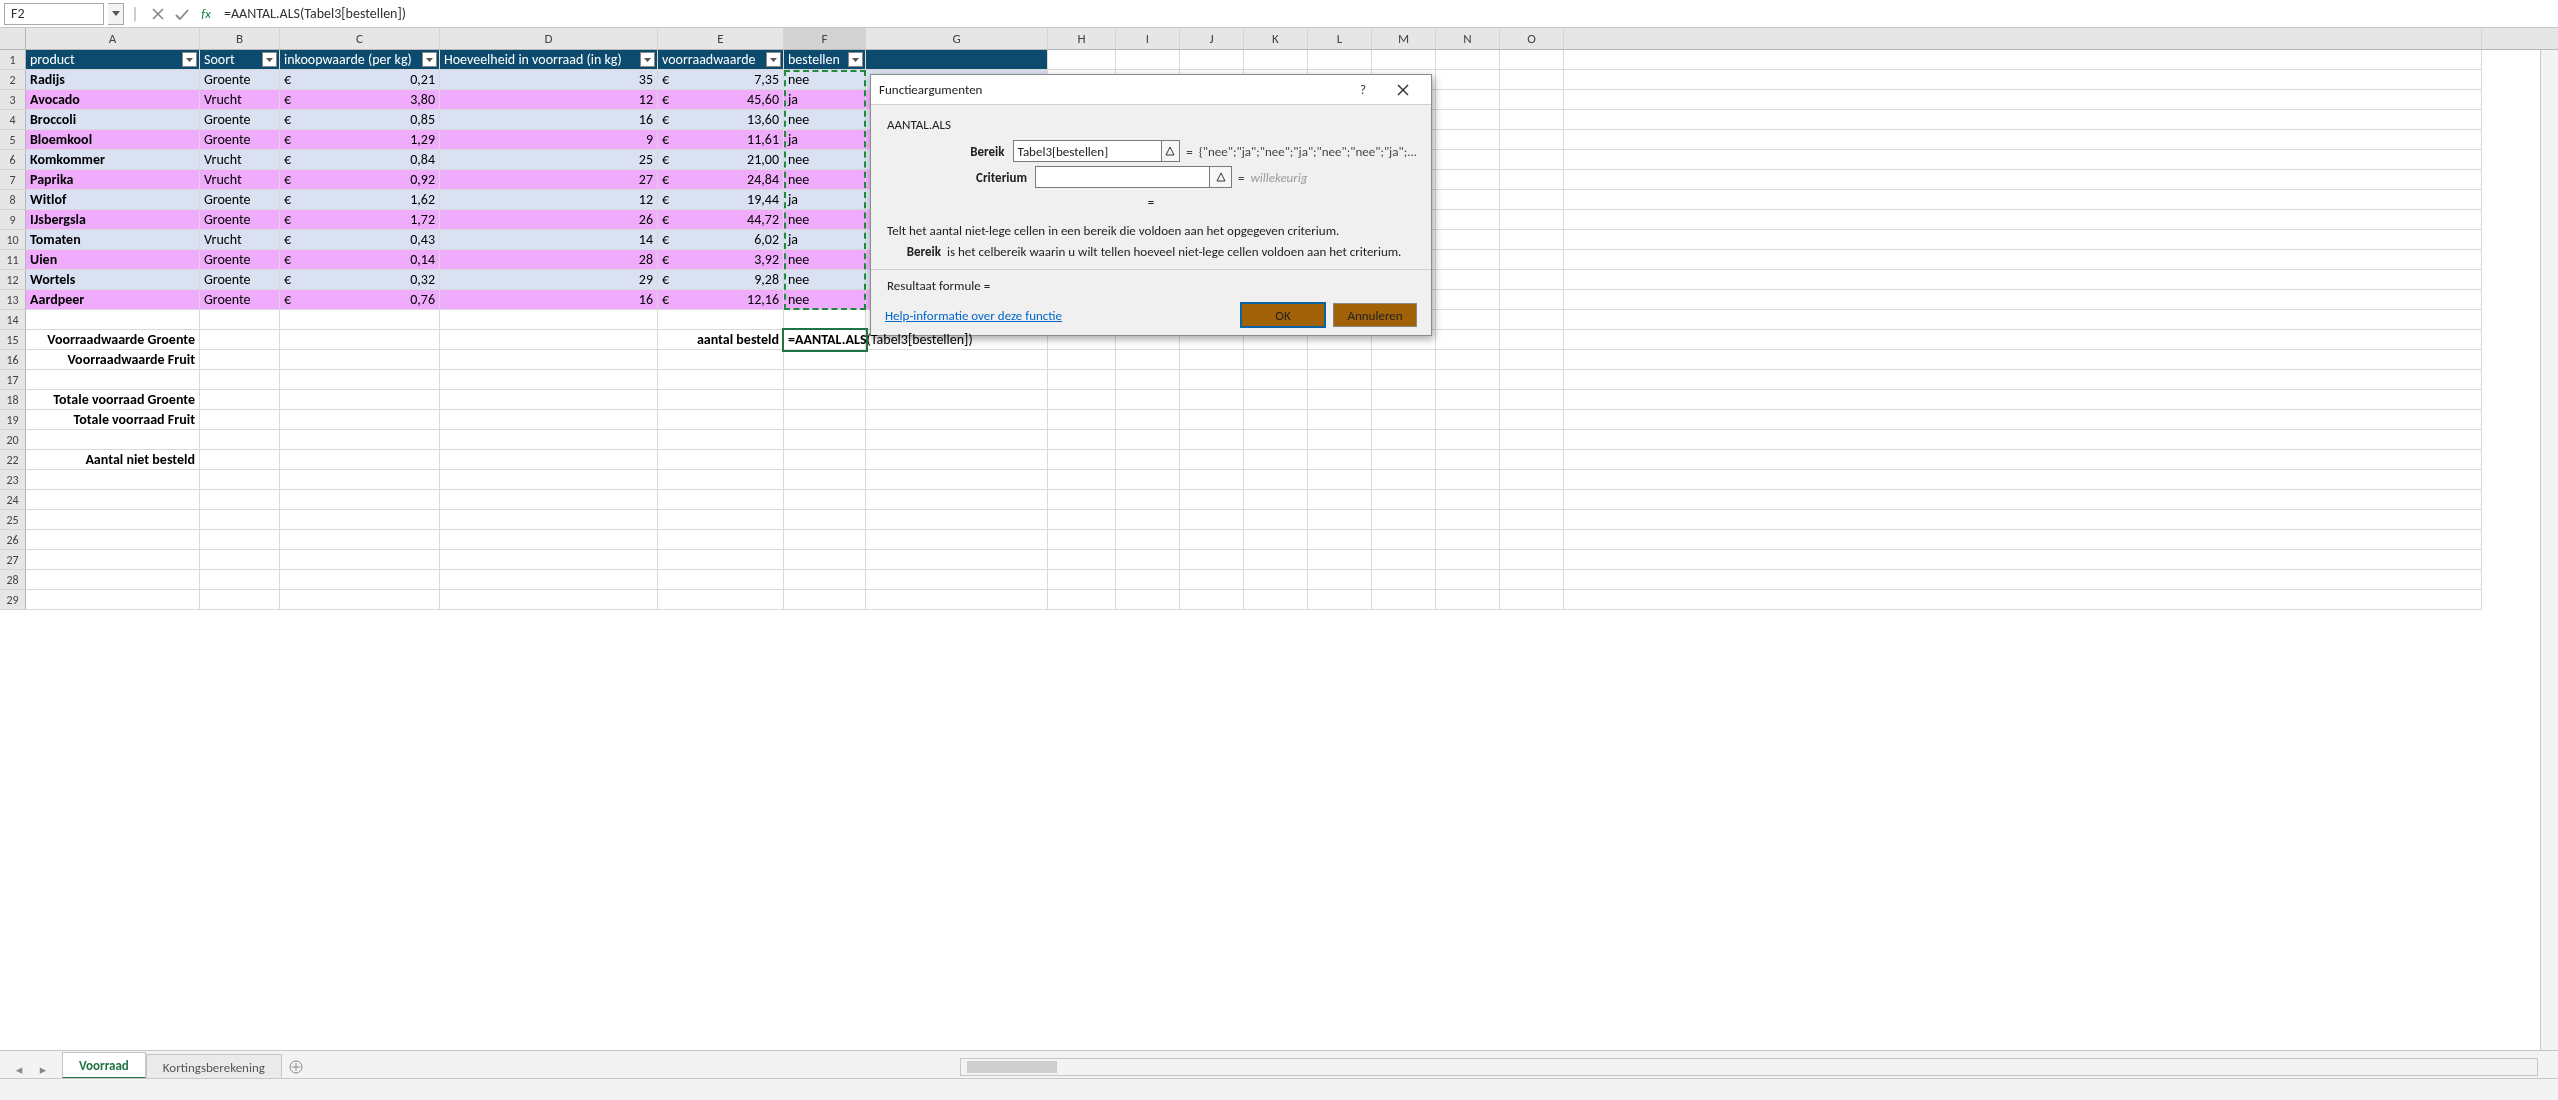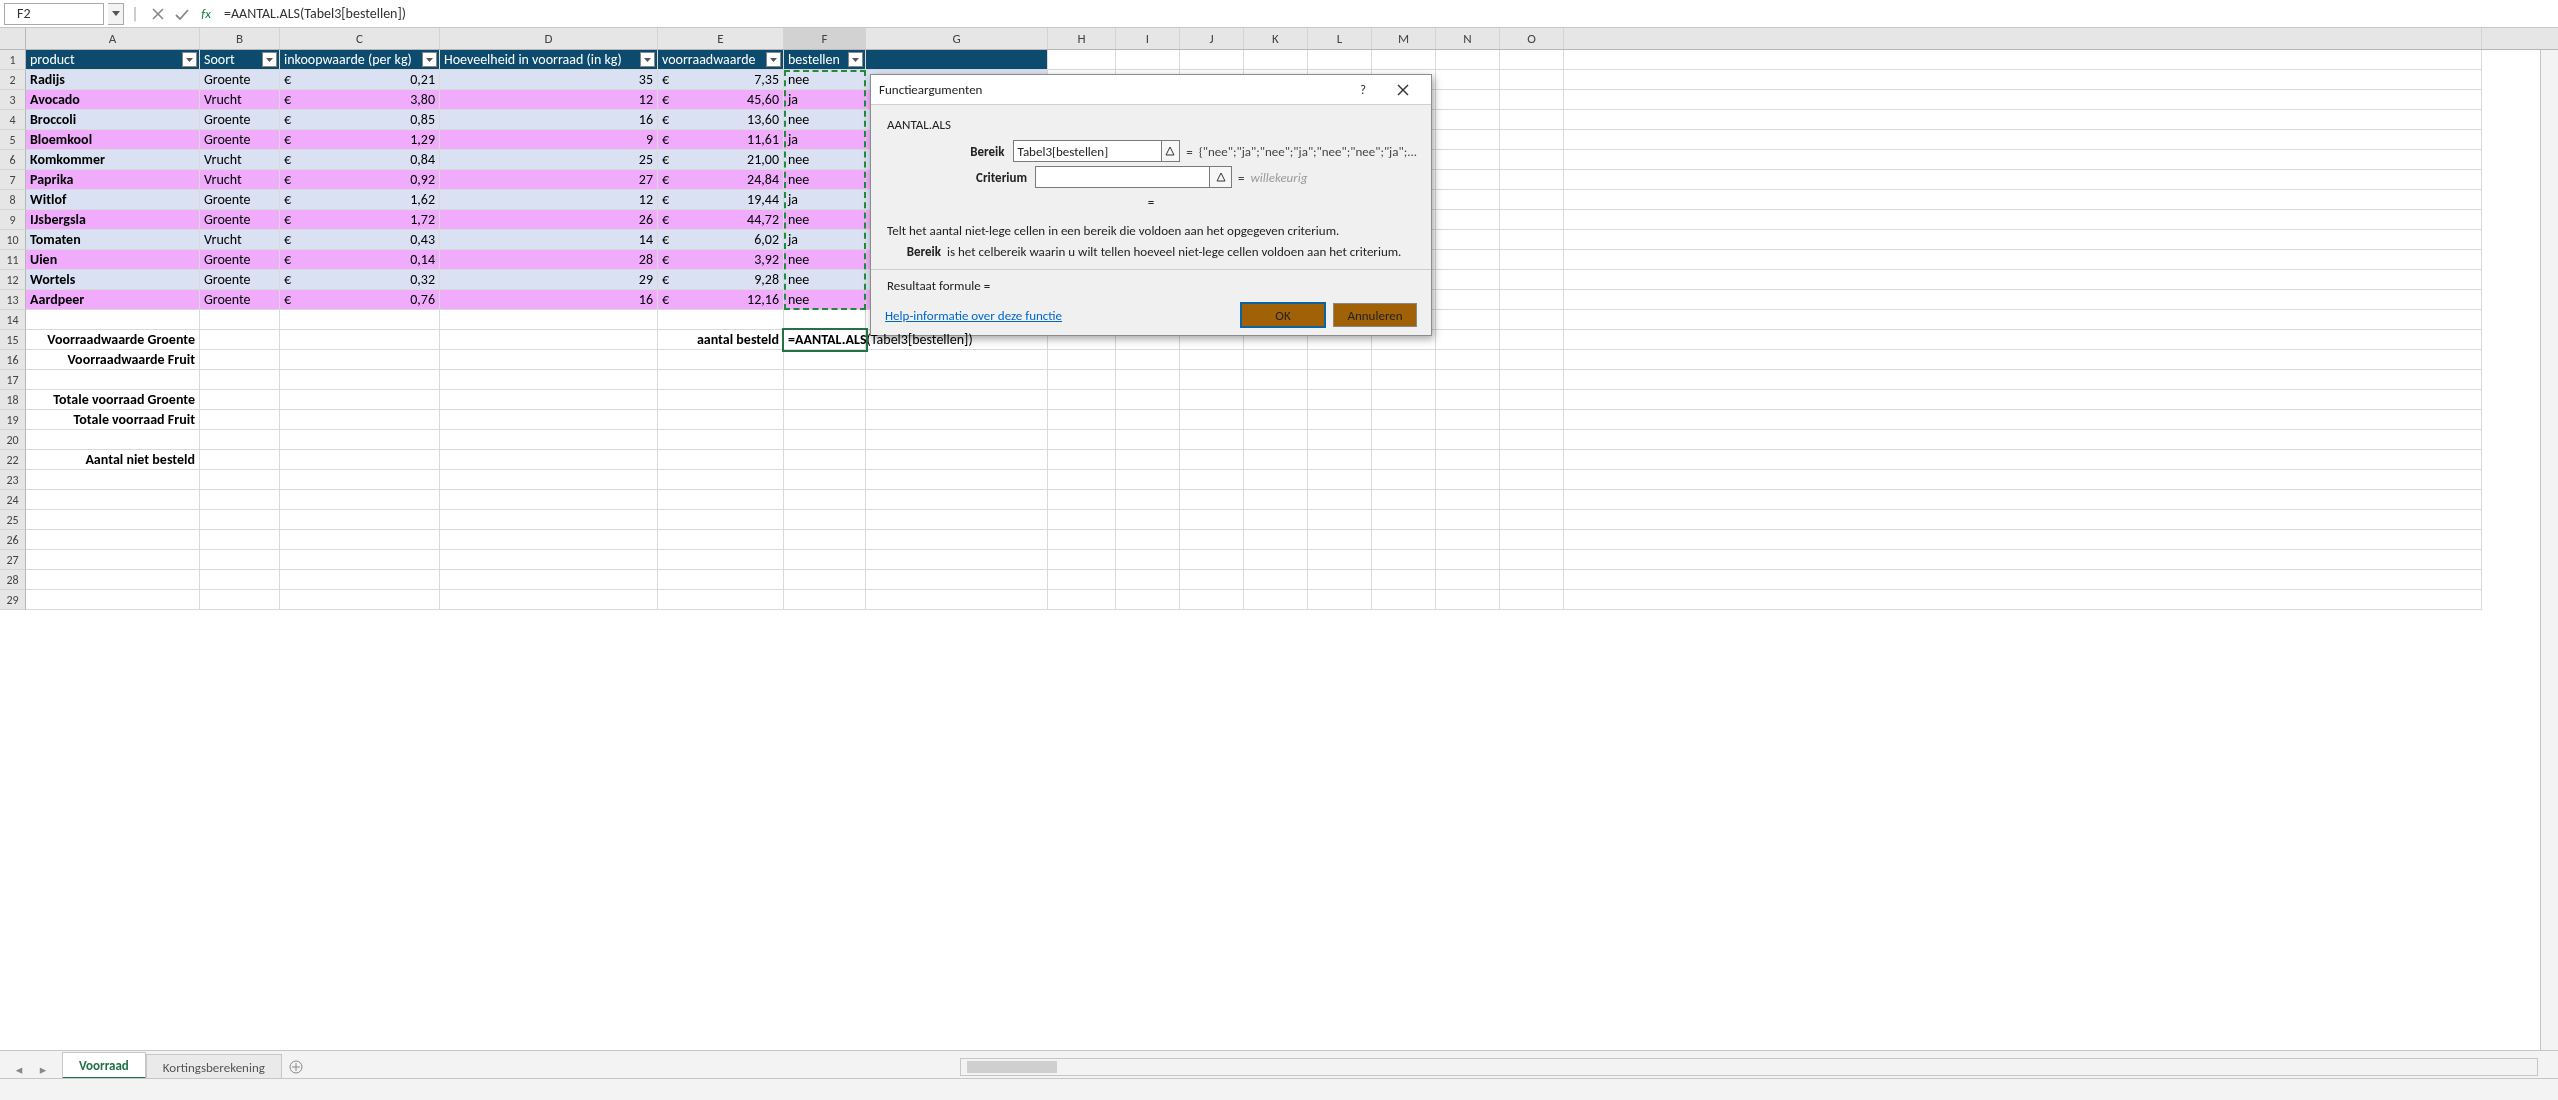--- a/index.html
+++ b/index.html
@@ -1,20 +1,20 @@
 <!DOCTYPE html>
 <html><head>
 <meta charset="utf-8">
 <style>
   * { box-sizing: border-box; margin: 0; padding: 0; font-family: Calibri, "Segoe UI", Arial, sans-serif; }
   html, body { width: 2558px; height: 1100px; background: #fff; overflow: hidden; }
 
   
   .formula-bar { display: flex; align-items: center; height: 28px; border-bottom: 1px solid #c6c6c6; background: #fff; font-size: 14px; color: #333; }
-  .name-box { width: 100px; height: 22px; border: 1px solid #a9a9a9; margin: 0 4px; display: flex; align-items: center; padding: 0 12px; background: #fff; }
+  .name-box { width: 100px; height: 22px; border: 1px solid #a9a9a9; margin: 0 4px; display: flex; align-items: center; padding: 0 6px; background: #fff; }
   .name-drop { width: 16px; height: 22px; border: 1px solid #a9a9a9; border-left: none; display:flex;align-items:center;justify-content:center;background:#f3f3f3;}
   .fbar-sep { width: 22px; display:flex; align-items:center; justify-content:center; color:#888;}
   .fbar-btn { width: 24px; height: 22px; display:flex;align-items:center;justify-content:center; color:#555;}
   .fx-label { font-style: italic; font-size: 13px; color:#15803d;}
   .formula-input { flex:1; height: 22px; padding: 0 6px; display:flex; align-items:center; }
 
   
   .colheads { display:flex; height:22px; background:#e6e6e6; border-bottom:1px solid #b7b7b7;}
   .selall { width:26px; border-right:1px solid #b7b7b7; background:#e6e6e6;}
   .ch { border-right:1px solid #d4d4d4; display:flex;align-items:center;justify-content:center;font-size:13px;color:#444;}

